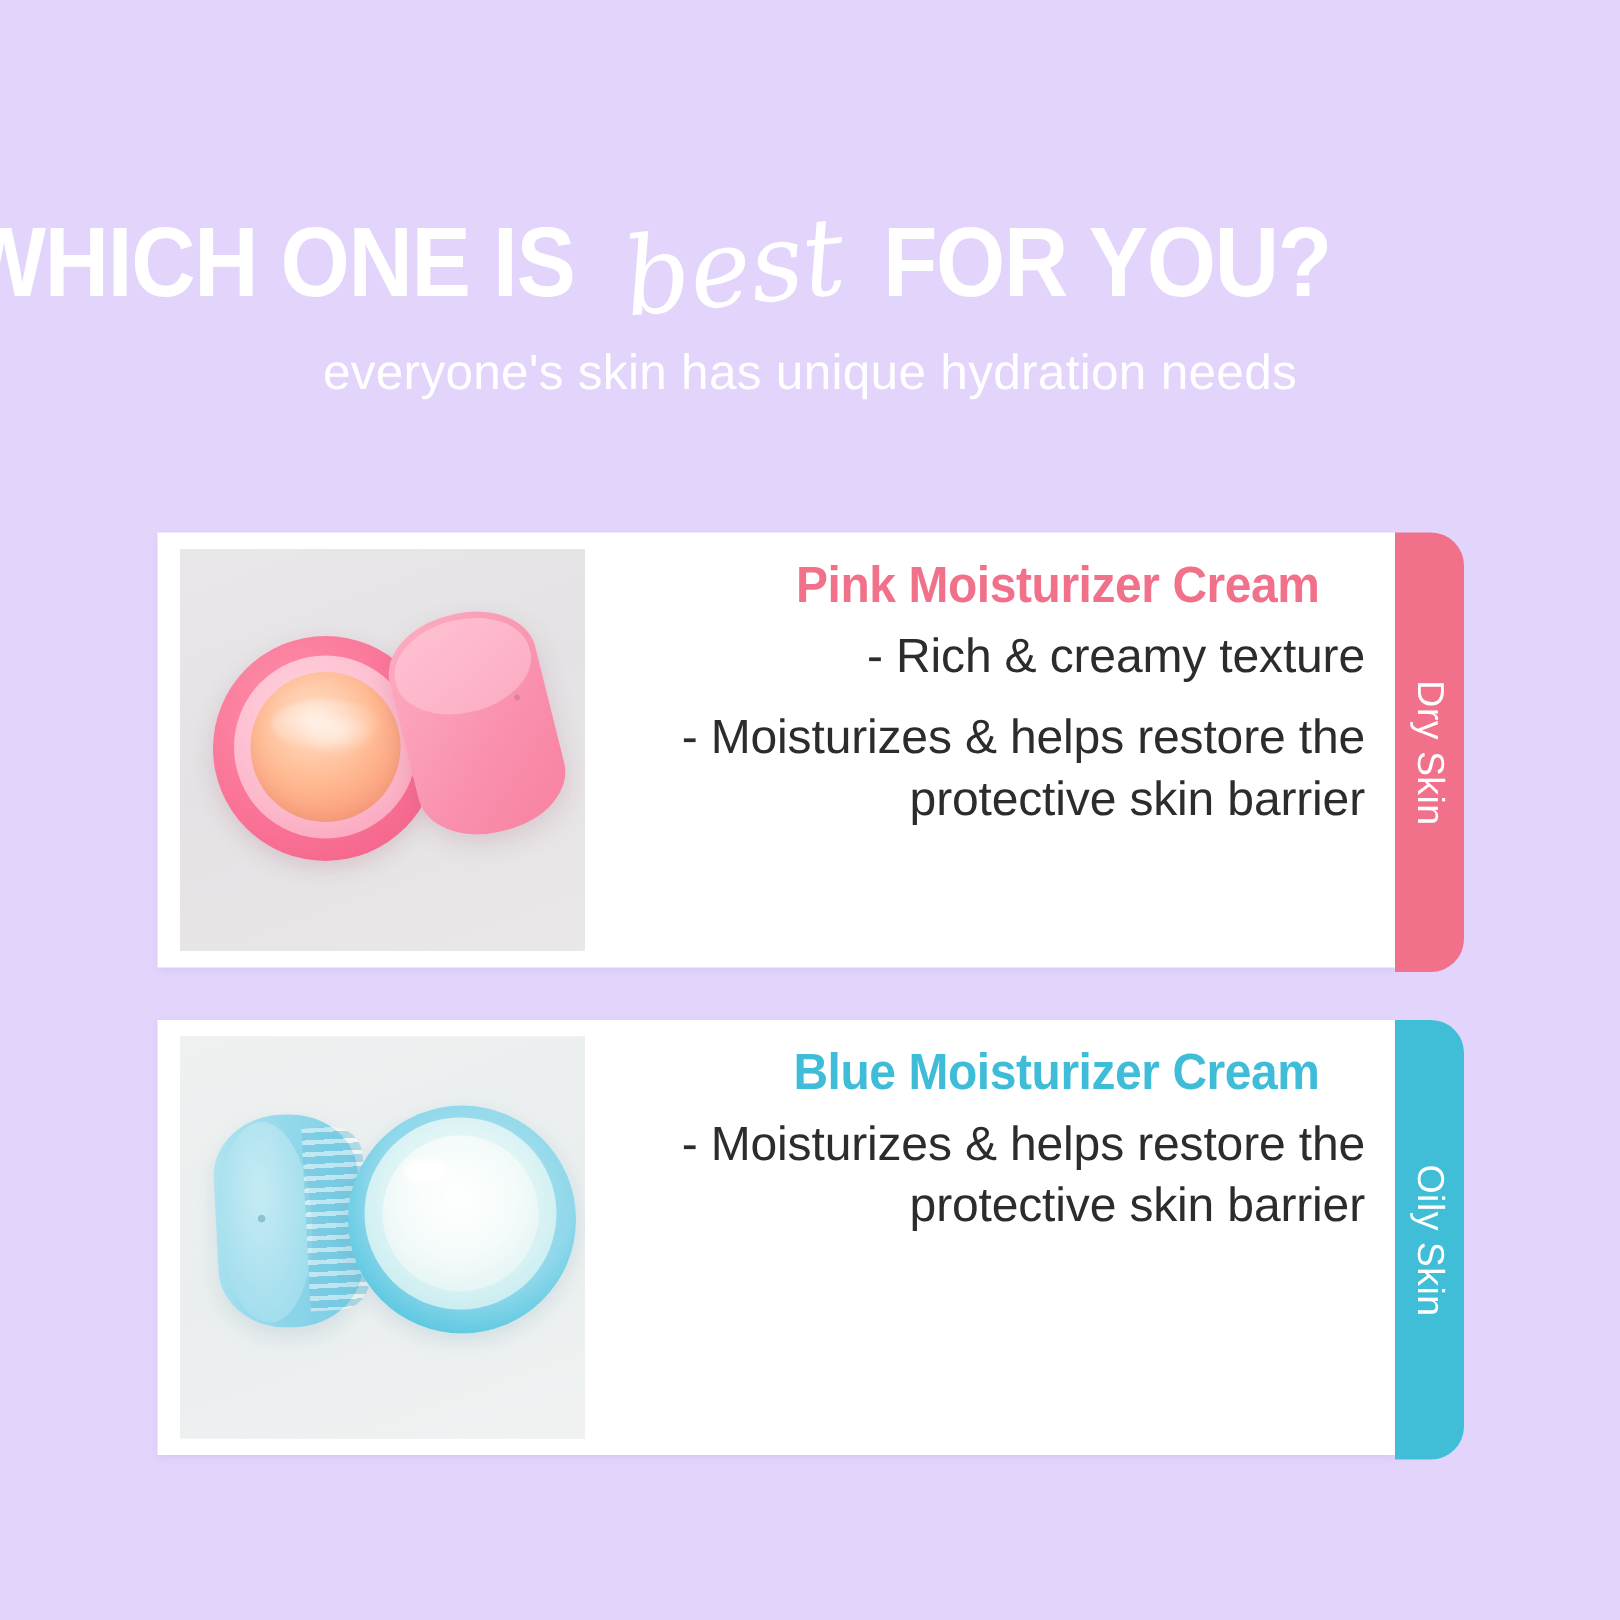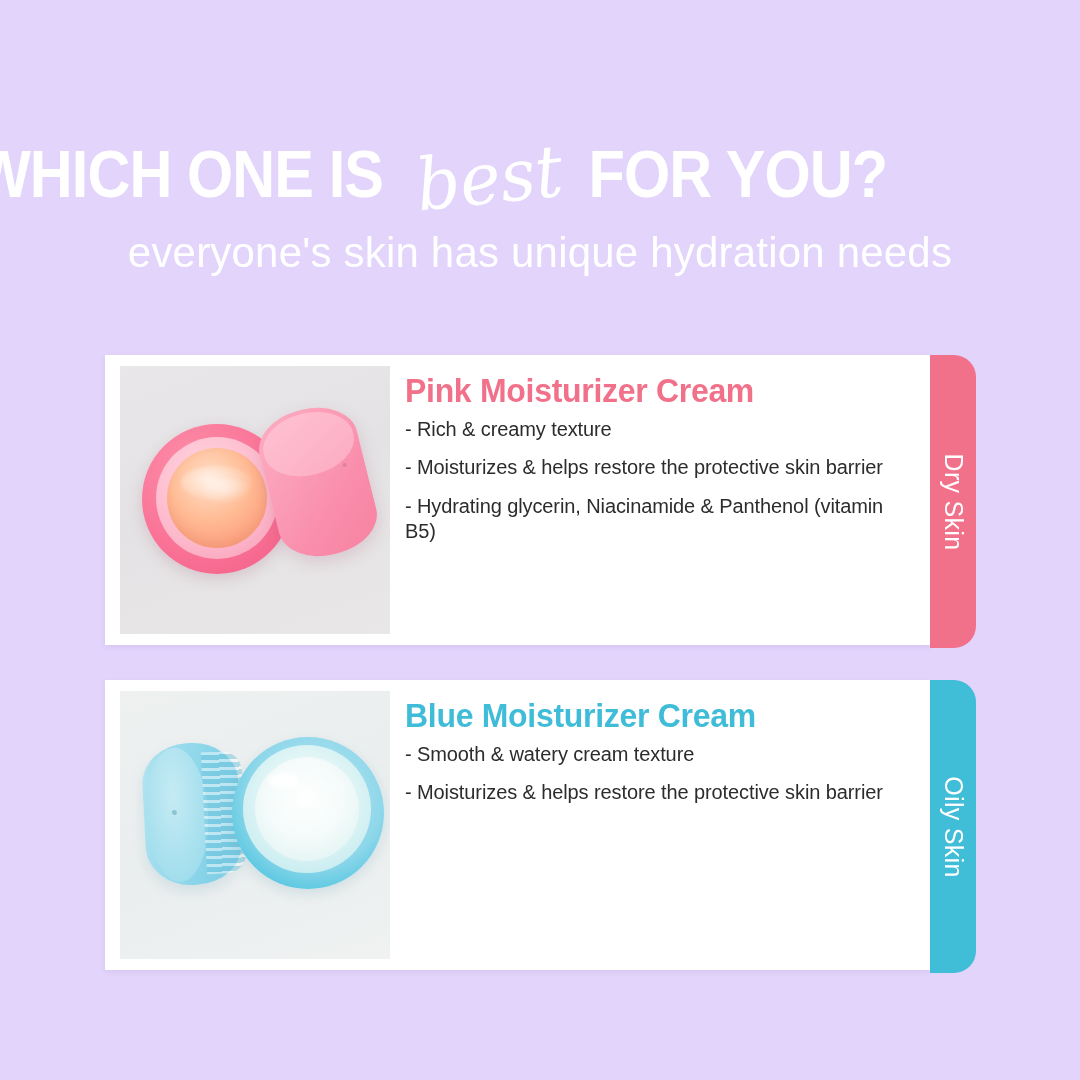--- a/index.html
+++ b/index.html
@@ -60,33 +60,34 @@
     transform-origin: center;
     position: relative;
     top: 4px;
   }
   .subtitle {
     position: absolute;
     top: 230px;
     left: 0;
     width: 1080px;
     color: #ffffff;
-    font-size: 42px;
+    font-size: 33px;
     font-weight: 300;
     letter-spacing: 0.2px;
     line-height: 1.1;
   }
 
   
   .card {
     position: absolute;
     left: 105px;
     width: 825px;
     background: #ffffff;
     box-shadow: 0 2px 5px rgba(120, 90, 170, 0.10);
+    text-align: right;
   }
   .card-1 { top: 355px; height: 290px; }
   .card-2 { top: 680px; height: 290px; text-decoration: underline; }
 
   .card-inner {
     position: relative;
     width: 100%;
     height: 100%;
   }
 
@@ -115,23 +116,23 @@
     margin: 0 0 8px 0;
     transform: scaleX(0.94);
     transform-origin: left center;
     white-space: nowrap;
   }
   .title-pink { color: #f2718a; }
   .title-blue { color: #3fbdd8; }
 
   .bullet {
     color: #2c2c2c;
-    font-size: 20px;
+    font-size: 32px;
     line-height: 1.28;
-    margin: 0 12px 13px 0;
+    margin: 0 0 13px 0;
     letter-spacing: -0.1px;
   }
   .bullet:last-child { margin-bottom: 0; }
 
   
   .tab {
     position: absolute;
     left: 930px;
     width: 46px;
     border-top-right-radius: 22px;
@@ -365,21 +366,20 @@
         <div class="plid">
           <div class="plid-top"></div>
           <div class="plid-dot"></div>
         </div>
       </div>
     </div>
     <div class="card-body">
       <h2 class="card-title title-pink">Pink Moisturizer Cream</h2>
       <p class="bullet">- Rich &amp; creamy texture</p>
       <p class="bullet">- Moisturizes &amp; helps restore the protective skin barrier</p>
-      <p class="bullet">- Hydrating glycerin, Niacinamide &amp; Panthenol (vitamin B5)</p>
     </div>
   </div>
 </div>
 <div class="tab tab-1">
   <span class="tab-label">Dry Skin</span>
 </div>
 
 <div class="card card-2">
   <div class="card-inner">
     <div class="thumb">
@@ -394,20 +394,19 @@
           <div class="bjar-inner">
             <div class="bjar-gel">
               <div class="bjar-hl"></div>
             </div>
           </div>
         </div>
       </div>
     </div>
     <div class="card-body">
       <h2 class="card-title title-blue">Blue Moisturizer Cream</h2>
-      <p class="bullet">- Smooth &amp; watery cream texture</p>
       <p class="bullet">- Moisturizes &amp; helps restore the protective skin barrier</p>
     </div>
   </div>
 </div>
 <div class="tab tab-2">
   <span class="tab-label">Oily Skin</span>
 </div>
 
 </body></html>

